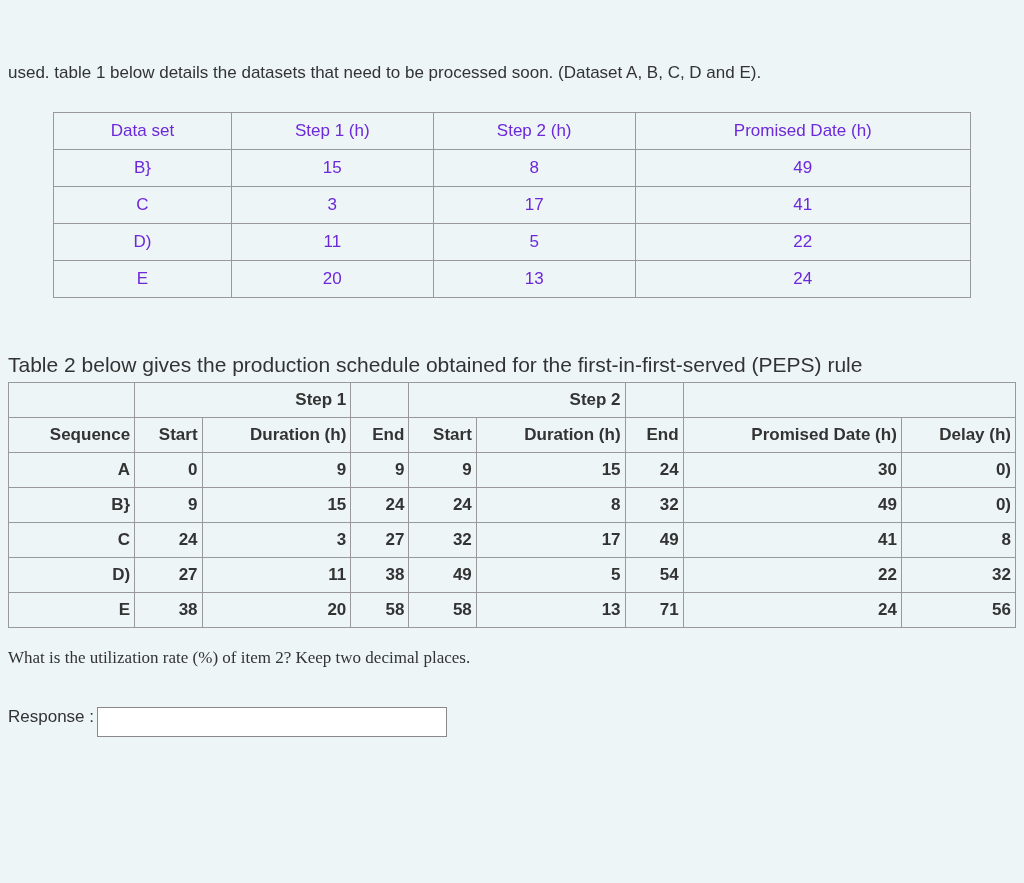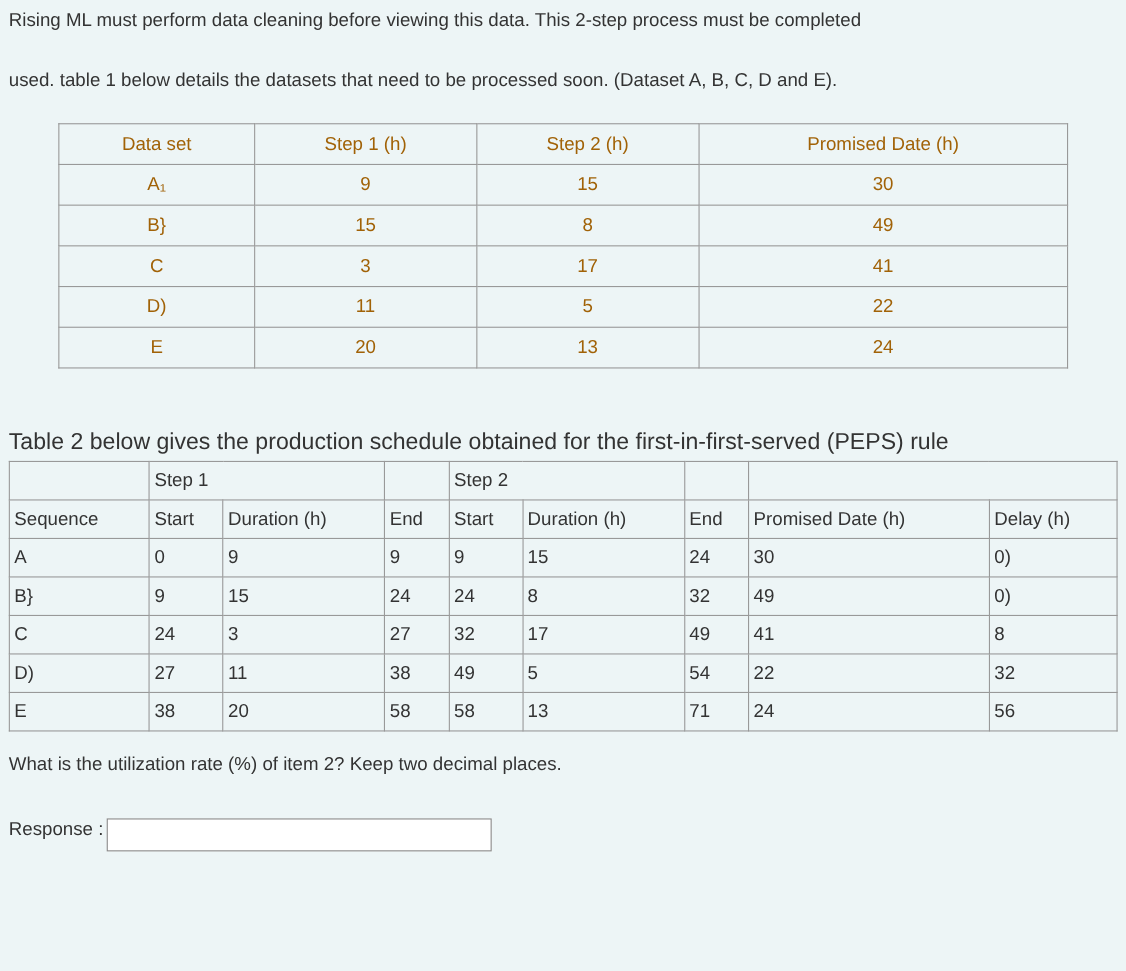--- a/index.html
+++ b/index.html
@@ -36,45 +36,46 @@
       width: 100%;
       border-collapse: collapse;
       border: 1px solid #999;
     }
     table.table1 th, table.table1 td {
       border: 1px solid #999;
       padding: 8px 10px;
       text-align: center;
       font-size: 17px;
       font-weight: normal;
-      color: #a16207;
+      color: #6d28d9;
     }
     table.table1 th {
       font-weight: normal;
     }
     .table2-intro {
       font-size: 21px;
       margin: 30px 0 5px 0;
     }
     table.table2 {
       width: 100%;
       border-collapse: collapse;
       border: 1px solid #999;
     }
     table.table2 th, table.table2 td {
       border: 1px solid #999;
       padding: 7px 4px;
-      text-align: left;
-      font-size: 17px;
-      font-weight: normal;
+      text-align: right;
+      font-size: 17px;
+      font-weight: bold;
       color: #333;
     }
     .question {
       font-size: 17px;
       margin: 20px 0;
+      font-family: Liberation Serif, serif;
     }
     .response-row {
       display: flex;
       align-items: flex-start;
       gap: 3px;
       margin-top: 39px;
     }
     .response-label {
       font-size: 17px;
     }
@@ -85,43 +86,37 @@
       background: #fff;
       font-size: 16px;
       padding: 2px 6px;
     }
   </style>
 </head>
 <body>
 
 <div class="content">
   <div class="intro-text">
-    <span>Rising ML must perform data cleaning before viewing this data. This 2-step process must be completed</span><br>
+    <br>
     <br>
     <span>used. table 1 below details the datasets that need to be processed soon. (Dataset A, B, C, D and E).</span>
   </div>
 
 
   <div class="table1-wrapper">
     <table class="table1">
       <thead>
         <tr>
           <th>Data set</th>
           <th>Step 1 (h)</th>
           <th>Step 2 (h)</th>
           <th>Promised Date (h)</th>
         </tr>
       </thead>
       <tbody>
-        <tr>
-          <td>A₁</td>
-          <td>9</td>
-          <td>15</td>
-          <td>30</td>
-        </tr>
         <tr>
           <td>B}</td>
           <td>15</td>
           <td>8</td>
           <td>49</td>
         </tr>
         <tr>
           <td>C</td>
           <td>3</td>
           <td>17</td>

